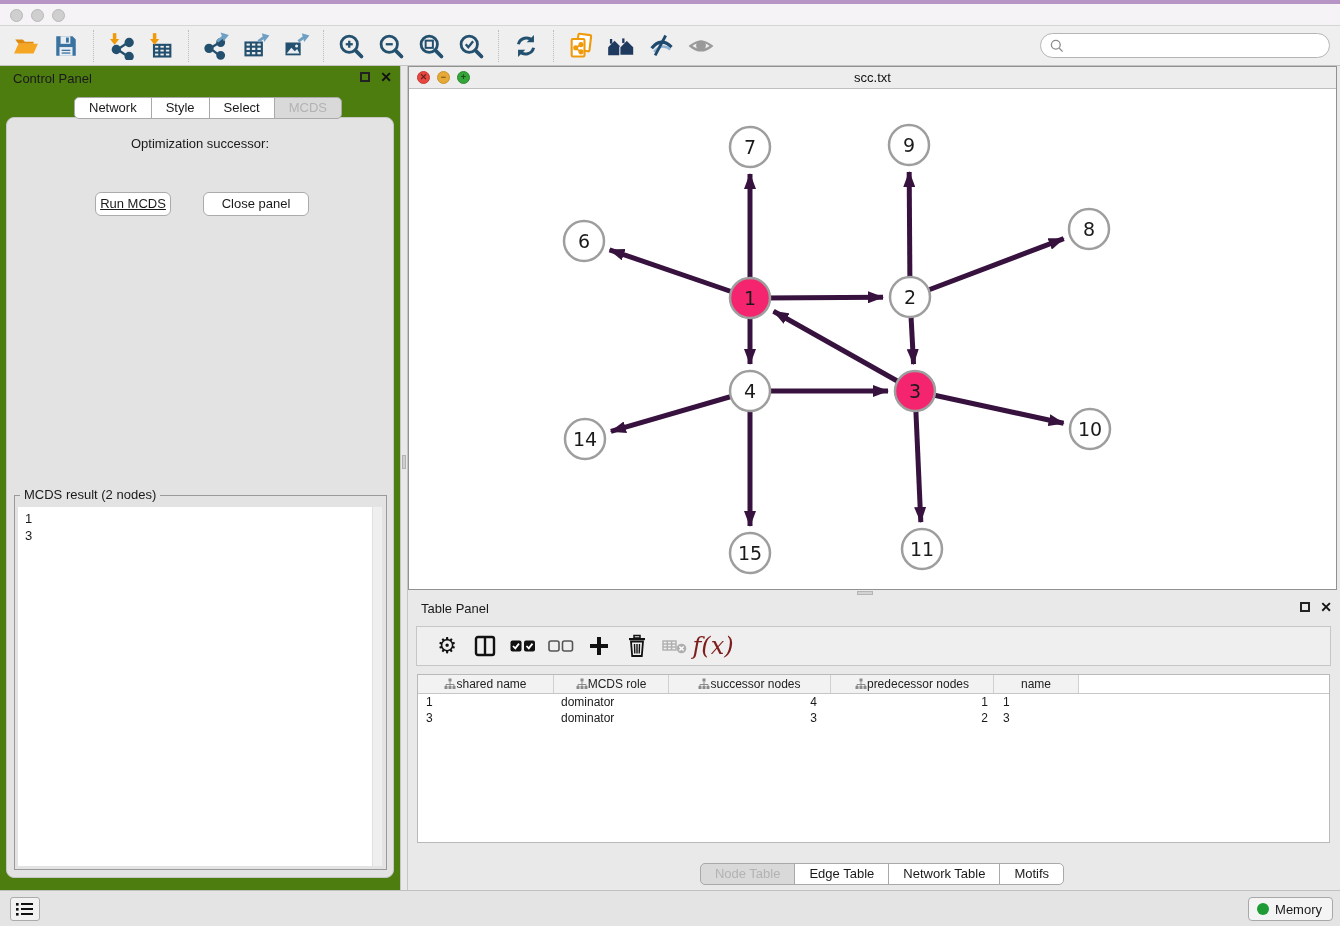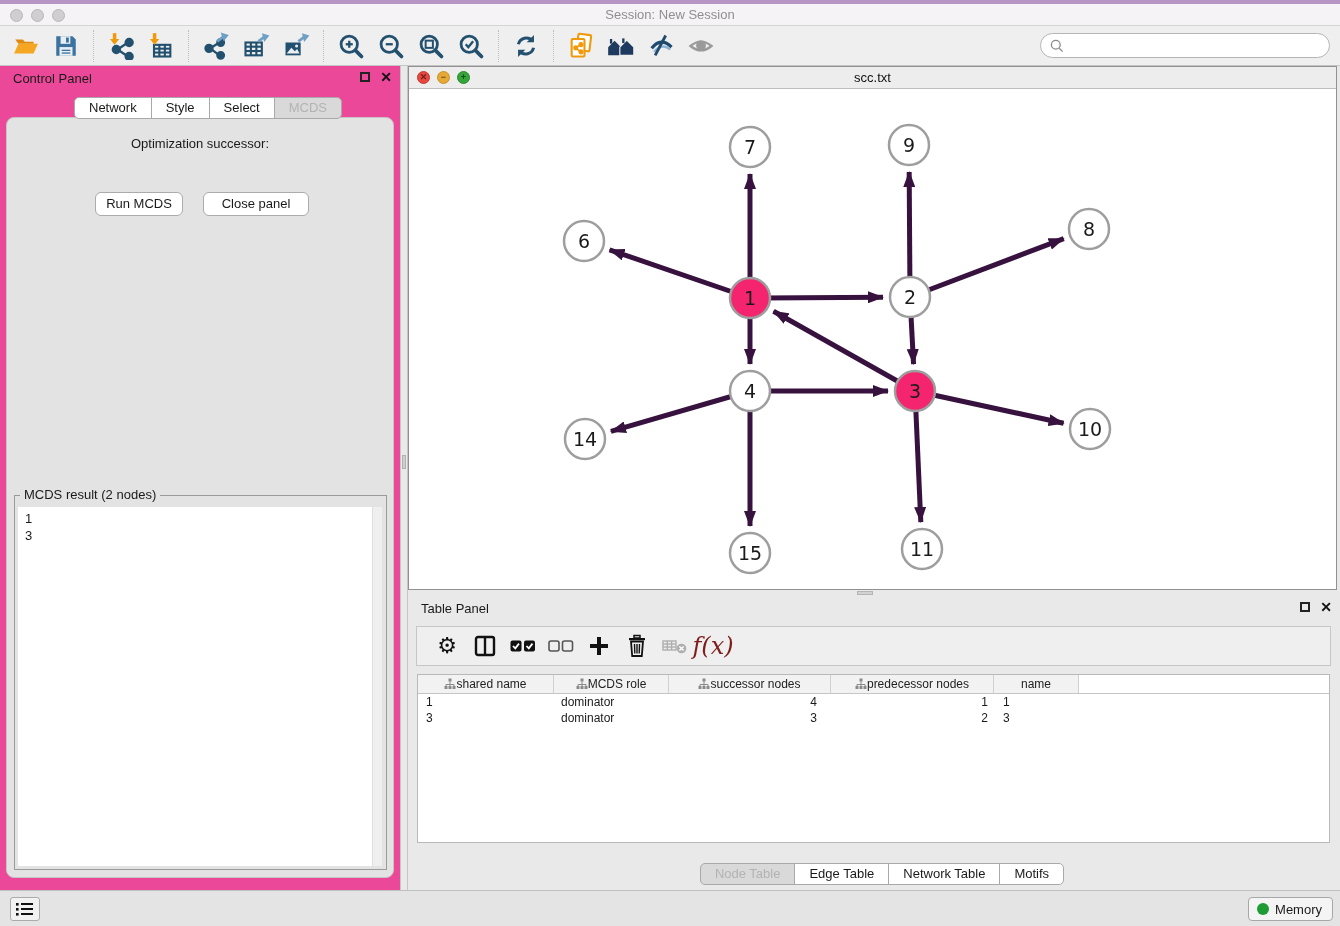--- a/index.html
+++ b/index.html
@@ -19,21 +19,21 @@
            border-bottom:1px solid #C4C4C4;display:flex;align-items:center;padding-left:6px;}
   .tbi{width:40px;height:34px;display:flex;align-items:center;justify-content:center;}
   .tbi svg{display:block;}
   .sep{width:1px;height:32px;border-left:1px dotted #BDBDBD;margin:0 7px;}
   .searchbox{position:absolute;right:10px;top:7px;width:290px;height:25px;background:#FFFFFF;
              border:1px solid #B5B5B5;border-radius:13px;display:flex;align-items:center;padding:0 8px;}
   .searchbox input{border:none;outline:none;flex:1;font-size:13px;background:transparent;
                    font-family:"Liberation Sans",sans-serif;}
 
   
-  .control-panel{position:absolute;left:0;top:66px;width:400px;height:824px;background:#ec4899;}
+  .control-panel{position:absolute;left:0;top:66px;width:400px;height:824px;background:#4d7c0f;}
   .panel-head{position:absolute;left:0;right:0;top:0;height:26px;}
   .panel-title{position:absolute;left:13px;top:5px;color:#1A1A1A;}
   .win-btns{position:absolute;right:8px;top:5px;display:flex;gap:10px;align-items:center;}
   .float-btn{width:10px;height:10px;border:2px solid #222;display:inline-block;}
   .close-btn{font-weight:bold;font-size:14px;line-height:12px;color:#111;}
   .cp-tabs{position:absolute;left:50%;transform:translateX(-50%);top:31px;display:flex;z-index:3;}
   .tab{height:22px;line-height:20px;padding:0 14px;background:#FFFFFF;border:1px solid #A9A9A9;
        margin-left:-1px;text-align:center;}
   .tab.first{border-radius:5px 0 0 5px;margin-left:16px;}
   .tab.last{border-radius:0 5px 5px 0;}
@@ -108,21 +108,20 @@
 <body>
 
 <div class="app">
 
   <div class="titlebar">
     <div class="lights">
       <span class="light"></span>
       <span class="light"></span>
       <span class="light"></span>
     </div>
-    <div class="title">Session: New Session</div>
   </div>
 
   <div class="toolbar">
     <div class="tbi">
       <svg width="26" height="26" viewBox="0 0 24 24">
           <path d="M2 6 h7 l2 2 h8 v2 H5 Z" fill="#DF8A0D"></path>
           <path d="M1 19 L5 10 H23 L19 19 Z" fill="#F5A623"></path>
         </svg>
     </div>
     <div class="tbi">
@@ -290,21 +289,21 @@
       </span>
     </div>
     <div class="cp-tabs">
       <span class="tab first">Network</span>
       <span class="tab">Style</span>
       <span class="tab">Select</span>
       <span class="tab last disabled-active">MCDS</span>
     </div>
     <div class="cp-content">
       <div class="opt-label">Optimization successor:</div>
-      <div class="btn" style="left:88px;top:74px;width:88px;">Run MCDS</div>
+      <div class="btn" style="left:88px;top:74px;width:76px;text-decoration:underline;">Run MCDS</div>
       <div class="btn" style="left:196px;top:74px;width:106px;">Close panel</div>
       <div class="result-group">
         <span class="result-label">MCDS result (2 nodes)</span>
         <div class="result-box">
           <div class="result-lines">
             <div>1</div>
             <div>3</div>
           </div>
           <div class="result-scroll"></div>
         </div>

